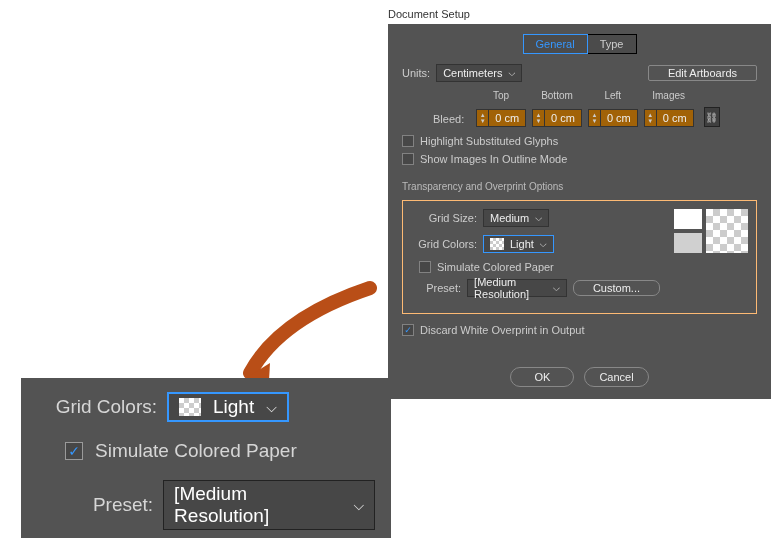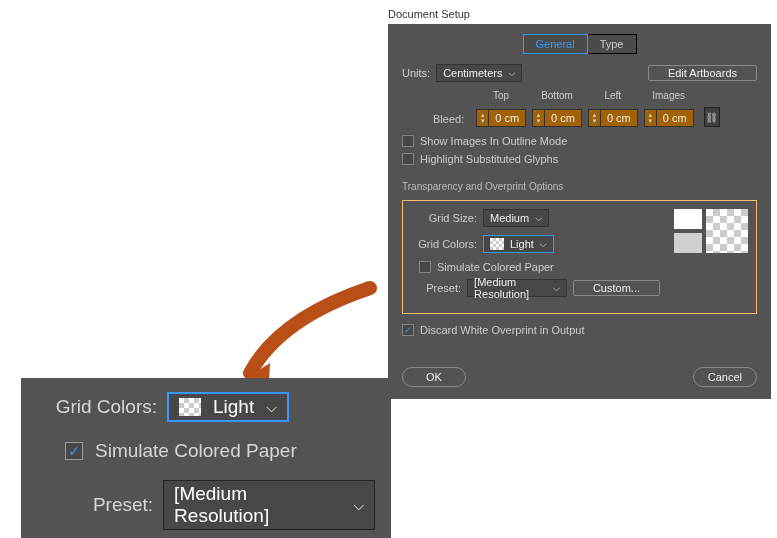--- a/index.html
+++ b/index.html
@@ -180,21 +180,21 @@
   .checker.small {
     width: 14px;
     height: 12px;
     background-size: 6px 6px;
     background-position: 0 0, 0 3px, 3px -3px, -3px 0;
   }
   .select.hl { border: 1px solid #3597ff; }
   .dlg-footer {
     margin-top: auto;
     display: flex;
-    justify-content: space-between;
+    justify-content: center;
     gap: 10px;
     padding-top: 10px;
   }
   .dlg-footer .btn { min-width: 64px; text-align: center; border-radius: 12px; padding: 3px 14px; }
 
   
   .zoom {
     position: absolute;
     top: 378px;
     left: 21px;
@@ -318,25 +318,25 @@
             <div>▼</div>
           </div>
         <div class="spinner-val">0 cm</div>
       </div>
     </div>
     <div class="link-icon">⛓</div>
   </div>
 
   <div class="check-row">
     <span class="checkbox"></span>
-    <span>Show Images In Outline Mode</span>
+    <span>Highlight Substituted Glyphs</span>
   </div>
   <div class="check-row">
     <span class="checkbox"></span>
-    <span>Highlight Substituted Glyphs</span>
+    <span>Show Images In Outline Mode</span>
   </div>
 
   <div class="section-title">Transparency and Overprint Options</div>
 
   <div class="transparency-area">
     <div class="trans-left">
       <div class="row">
         <span class="label right-align-label">Grid Size:</span>
         <div class="select">
           <span>Medium</span>
@@ -354,21 +354,21 @@
       <div class="check-row" style="margin-left:8px;">
         <span class="checkbox"></span>
         <span>Simulate Colored Paper</span>
       </div>
       <div class="row">
         <span class="label right-align-label">Preset:</span>
         <div class="select">
           <span>[Medium Resolution]</span>
           <span class="chev">⌵</span>
         </div>
-        <div class="btn flat" style="margin-left:6px;">Custom...</div>
+        <div class="btn flat" style="margin-left:6px;border-radius:7px;">Custom...</div>
       </div>
     </div>
     <div style="display:flex;gap:4px;align-items:flex-start;">
       <div class="swatch-col">
         <div class="swatch white"></div>
         <div class="swatch gray"></div>
       </div>
       <div class="checker"></div>
     </div>
   </div>

